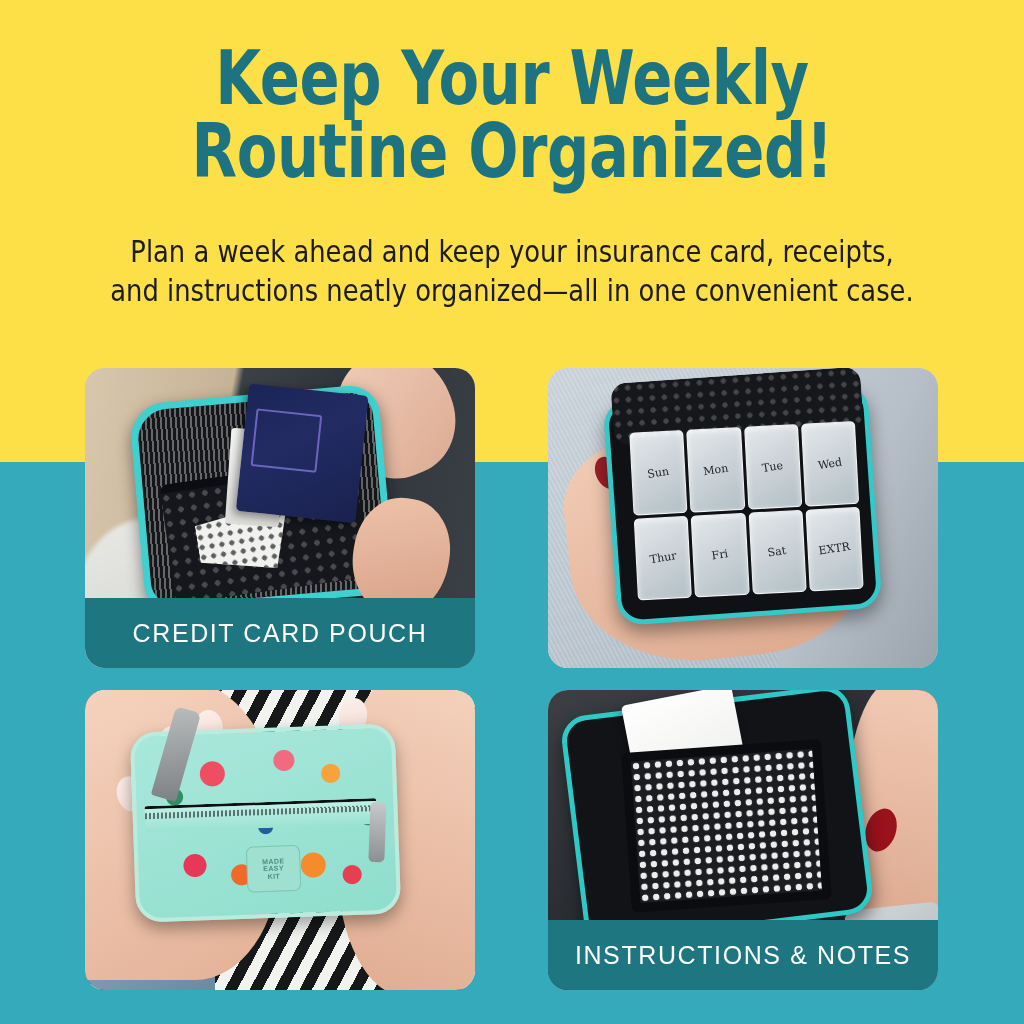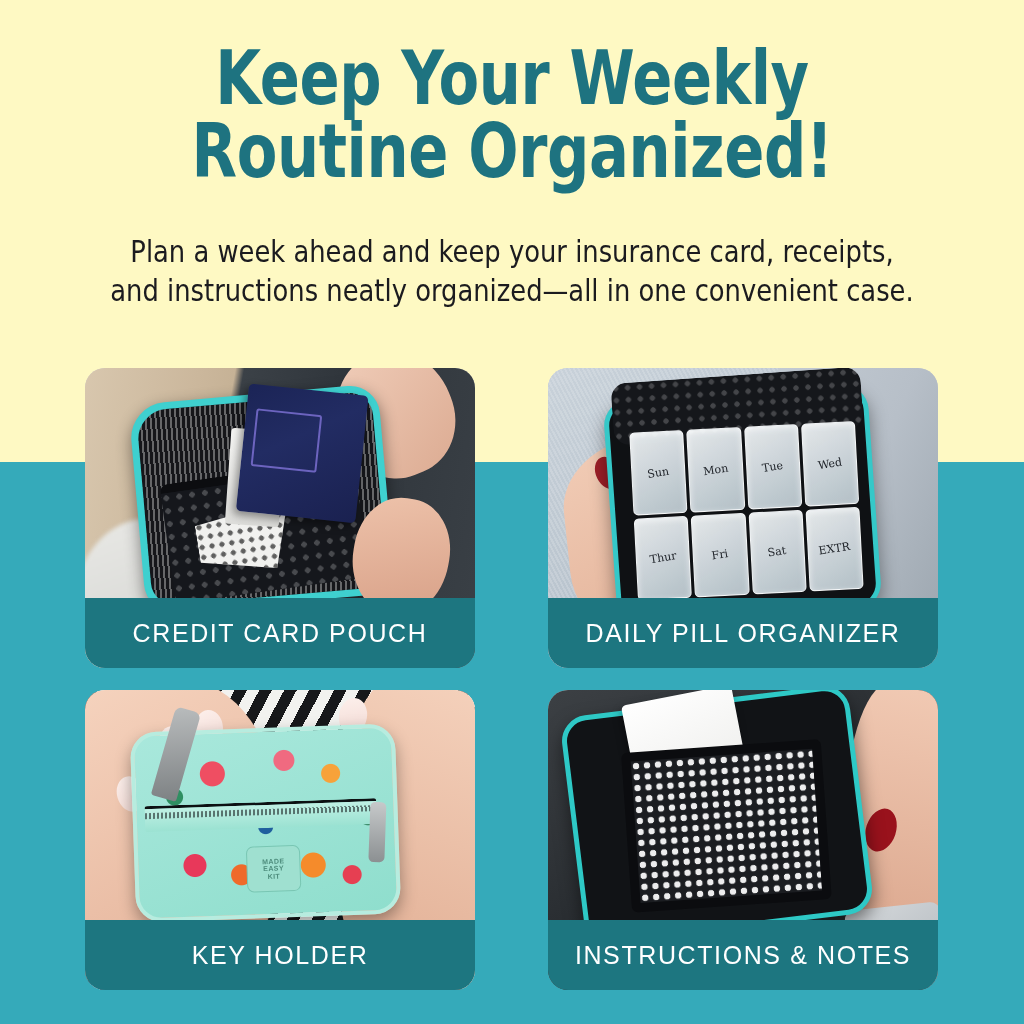--- a/index.html
+++ b/index.html
@@ -7,21 +7,21 @@
 
   html, body {
     width:1024px; height:1024px;
     overflow:hidden;
     font-family:"Liberation Sans", sans-serif;
   }
 
   #poster {
     position:relative;
     width:1024px; height:792px;
-    background:#fef9c3;
+    background:#fde047;
   }
 
   
   #teal-band {
     position:absolute; left:0; top:462px;
     width:1024px; height:562px;
     background:#35aaba;
   }
 
   
@@ -415,23 +415,20 @@
               <span>Fri</span>
             </div>
           <div class="p2-cell">
               <span>Sat</span>
             </div>
           <div class="p2-cell">
               <span>EXTR</span>
             </div>
         </div>
       </div>
-    </div>
-    <div class="caption-bar">
-      <span class="caption-text">DAILY PILL ORGANIZER</span>
     </div>
   </div>
 
   <div class="card" id="card-2">
     <div class="photo">
       <div class="p3-bg"></div>
       <div class="p3-jeanpatch"></div>
       <div class="p3-hand-left"></div>
       <div class="p3-hand-right"></div>
       <div class="p3-nail" style="left:74px;  top:36px;  transform:rotate(-8deg);"></div>
@@ -442,23 +439,20 @@
         <div class="p3-zipper"></div>
         <div class="p3-pull"></div>
         <div class="p3-tag">
           <span>MADE</span>
           <span>EASY</span>
           <span>KIT</span>
         </div>
       </div>
       <div class="p3-key"></div>
     </div>
-    <div class="caption-bar">
-      <span class="caption-text">KEY HOLDER</span>
-    </div>
   </div>
 
   <div class="card" id="card-3">
     <div class="photo">
       <div class="p4-bg"></div>
       <div class="p4-finger"></div>
       <div class="p4-nail"></div>
       <div class="p4-blister"></div>
       <div class="p4-case">
         <div class="p4-cardstack"></div>

